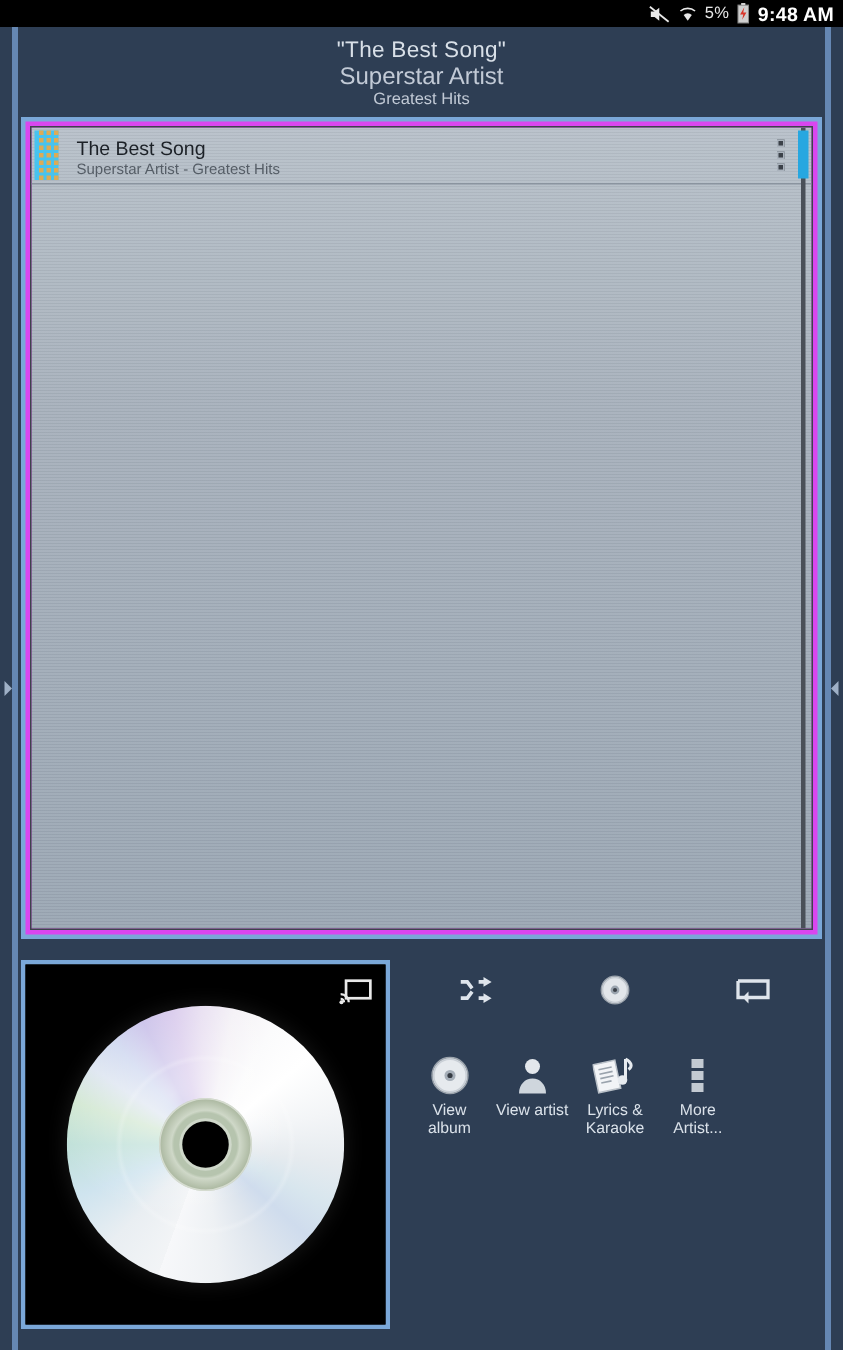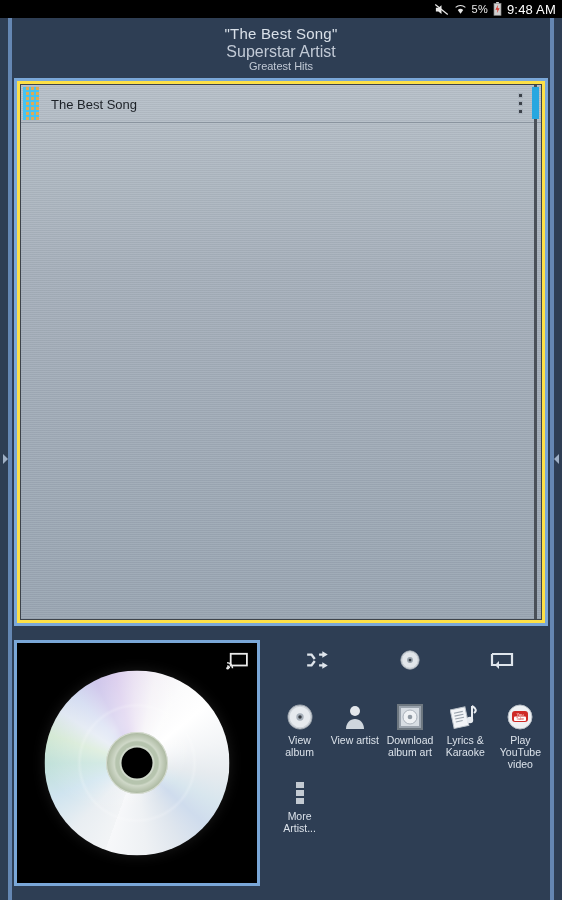--- a/index.html
+++ b/index.html
@@ -15,21 +15,21 @@
   
   .statusbar{
     height:18px; width:100%;
     background:#000;
     display:flex; align-items:center; justify-content:flex-end;
     padding-right:6px; gap:5px;
     position:relative; z-index:40;
   }
   .statusbar .si{ display:flex; align-items:center; }
   .sb-text{ font-size:11px; color:#e8e8e8; letter-spacing:.2px; }
-  .sb-clock{ font-size:13px; color:#fff; font-weight:400; letter-spacing:.2px; }
+  .sb-clock{ font-size:13px; color:#fff; font-weight:700; letter-spacing:.2px; }
 
   
   .header{
     padding-top:6px;
     text-align:center;
   }
   .song-title{
     font-size:15px; color:#d9e0e8; letter-spacing:.2px; line-height:20px;
   }
   .artist-line{
@@ -53,21 +53,21 @@
     position:absolute; top:18px; bottom:0; width:4px;
     background:#6e94c4; opacity:.85; z-index:5;
   }
   .rail.l{ left:8px; }
   .rail.r{ right:8px; }
 
   
   .queue-panel{
     position:absolute; left:14px; top:78px; width:534px; height:548px;
     border:3px solid #7aa7d8;
-    background:#fde047;
+    background:#d946ef;
     padding:3px;
     z-index:10;
   }
   .queue-inner{
     width:100%; height:100%;
     background:
       repeating-linear-gradient(to bottom, rgba(255,255,255,.055) 0px, rgba(255,255,255,.055) 1px, rgba(0,0,0,.035) 1px, rgba(0,0,0,.035) 2px),
       linear-gradient(to bottom,#b7c0c9 0%,#a6b0bb 35%,#9aa6b3 100%);
     position:relative; overflow:hidden;
     border:1px solid #3d434b;
@@ -266,20 +266,21 @@
           <i></i>
           <i></i>
           <i></i>
           <i></i>
         <i></i>
           <i></i>
           <i></i>
       </div>
       <div class="track-texts">
         <div class="track-title">The Best Song</div>
+        <div class="track-sub">Superstar Artist - Greatest Hits</div>
       </div>
       <div class="row-menu">
         <b></b>
           <b></b>
           <b></b>
       </div>
     </div>
 
     <div class="list-scroll-track"></div>
     <div class="list-scroll-thumb"></div>
@@ -348,59 +349,36 @@
       <div class="gitem">
         <div class="gicon">
           <svg width="24" height="26" viewBox="0 0 24 26">
             <circle cx="12" cy="7" r="5" fill="#e3e7ec"></circle>
             <path d="M3 25c0-6 4-10 9-10s9 4 9 10z" fill="#cfd6dd"></path>
           </svg>
         </div>
         <div class="glabel">View artist</div>
       </div>
 
-      <div class="gitem">
-        <div class="gicon">
-          <svg width="26" height="26" viewBox="0 0 26 26">
-            <rect x="1" y="1" width="24" height="24" fill="#9aa3ad" stroke="#6d7780" stroke-width="2"></rect>
-            <rect x="4" y="4" width="18" height="18" fill="#d7dde3"></rect>
-            <circle cx="13" cy="13" r="7" fill="#eef1f4" stroke="#a9b1ba"></circle>
-            <circle cx="13" cy="13" r="2.3" fill="#8f99a3"></circle>
-          </svg>
-        </div>
-        <div class="glabel">Download album art</div>
-      </div>
 
       <div class="gitem">
         <div class="gicon">
           <svg width="30" height="26" viewBox="0 0 30 26">
             <g transform="rotate(-12 15 13)">
               <rect x="2" y="3" width="15" height="19" fill="#f2f4f7" stroke="#b9c0c8"></rect>
               <path d="M5 7h9M5 10h9M5 13h9M5 16h7" stroke="#9aa3ad" stroke-width="1.1"></path>
             </g>
             <path d="M22 2v13" stroke="#e7ebf0" stroke-width="2"></path>
             <path d="M22 2c4 2 5 5 2 7" stroke="#e7ebf0" stroke-width="2" fill="none"></path>
             <circle cx="20" cy="16" r="3.2" fill="#e7ebf0"></circle>
           </svg>
         </div>
         <div class="glabel">Lyrics &amp; Karaoke</div>
       </div>
 
-      <div class="gitem">
-        <div class="gicon">
-          <svg width="26" height="26" viewBox="0 0 26 26">
-            <circle cx="13" cy="13" r="12" fill="#eef1f4" stroke="#b6bdc4"></circle>
-            <rect x="5" y="7" width="16" height="11" rx="3" fill="#cf2a26"></rect>
-            <text x="13" y="12" font-size="4.2" fill="#ffffff" text-anchor="middle" font-family="Liberation Sans, sans-serif">You</text>
-            <rect x="7" y="12.5" width="12" height="4.5" rx="1" fill="#ffffff"></rect>
-            <text x="13" y="16.2" font-size="3.6" fill="#cf2a26" text-anchor="middle" font-family="Liberation Sans, sans-serif">Tube</text>
-          </svg>
-        </div>
-        <div class="glabel">Play YouTube video</div>
-      </div>
 
       <div class="gitem">
         <div class="gicon">
           <svg width="12" height="26" viewBox="0 0 12 26">
             <rect x="2" y="2" width="8" height="6" fill="#c3cad2"></rect>
             <rect x="2" y="10" width="8" height="6" fill="#c3cad2"></rect>
             <rect x="2" y="18" width="8" height="6" fill="#c3cad2"></rect>
           </svg>
         </div>
         <div class="glabel">More Artist...</div>

